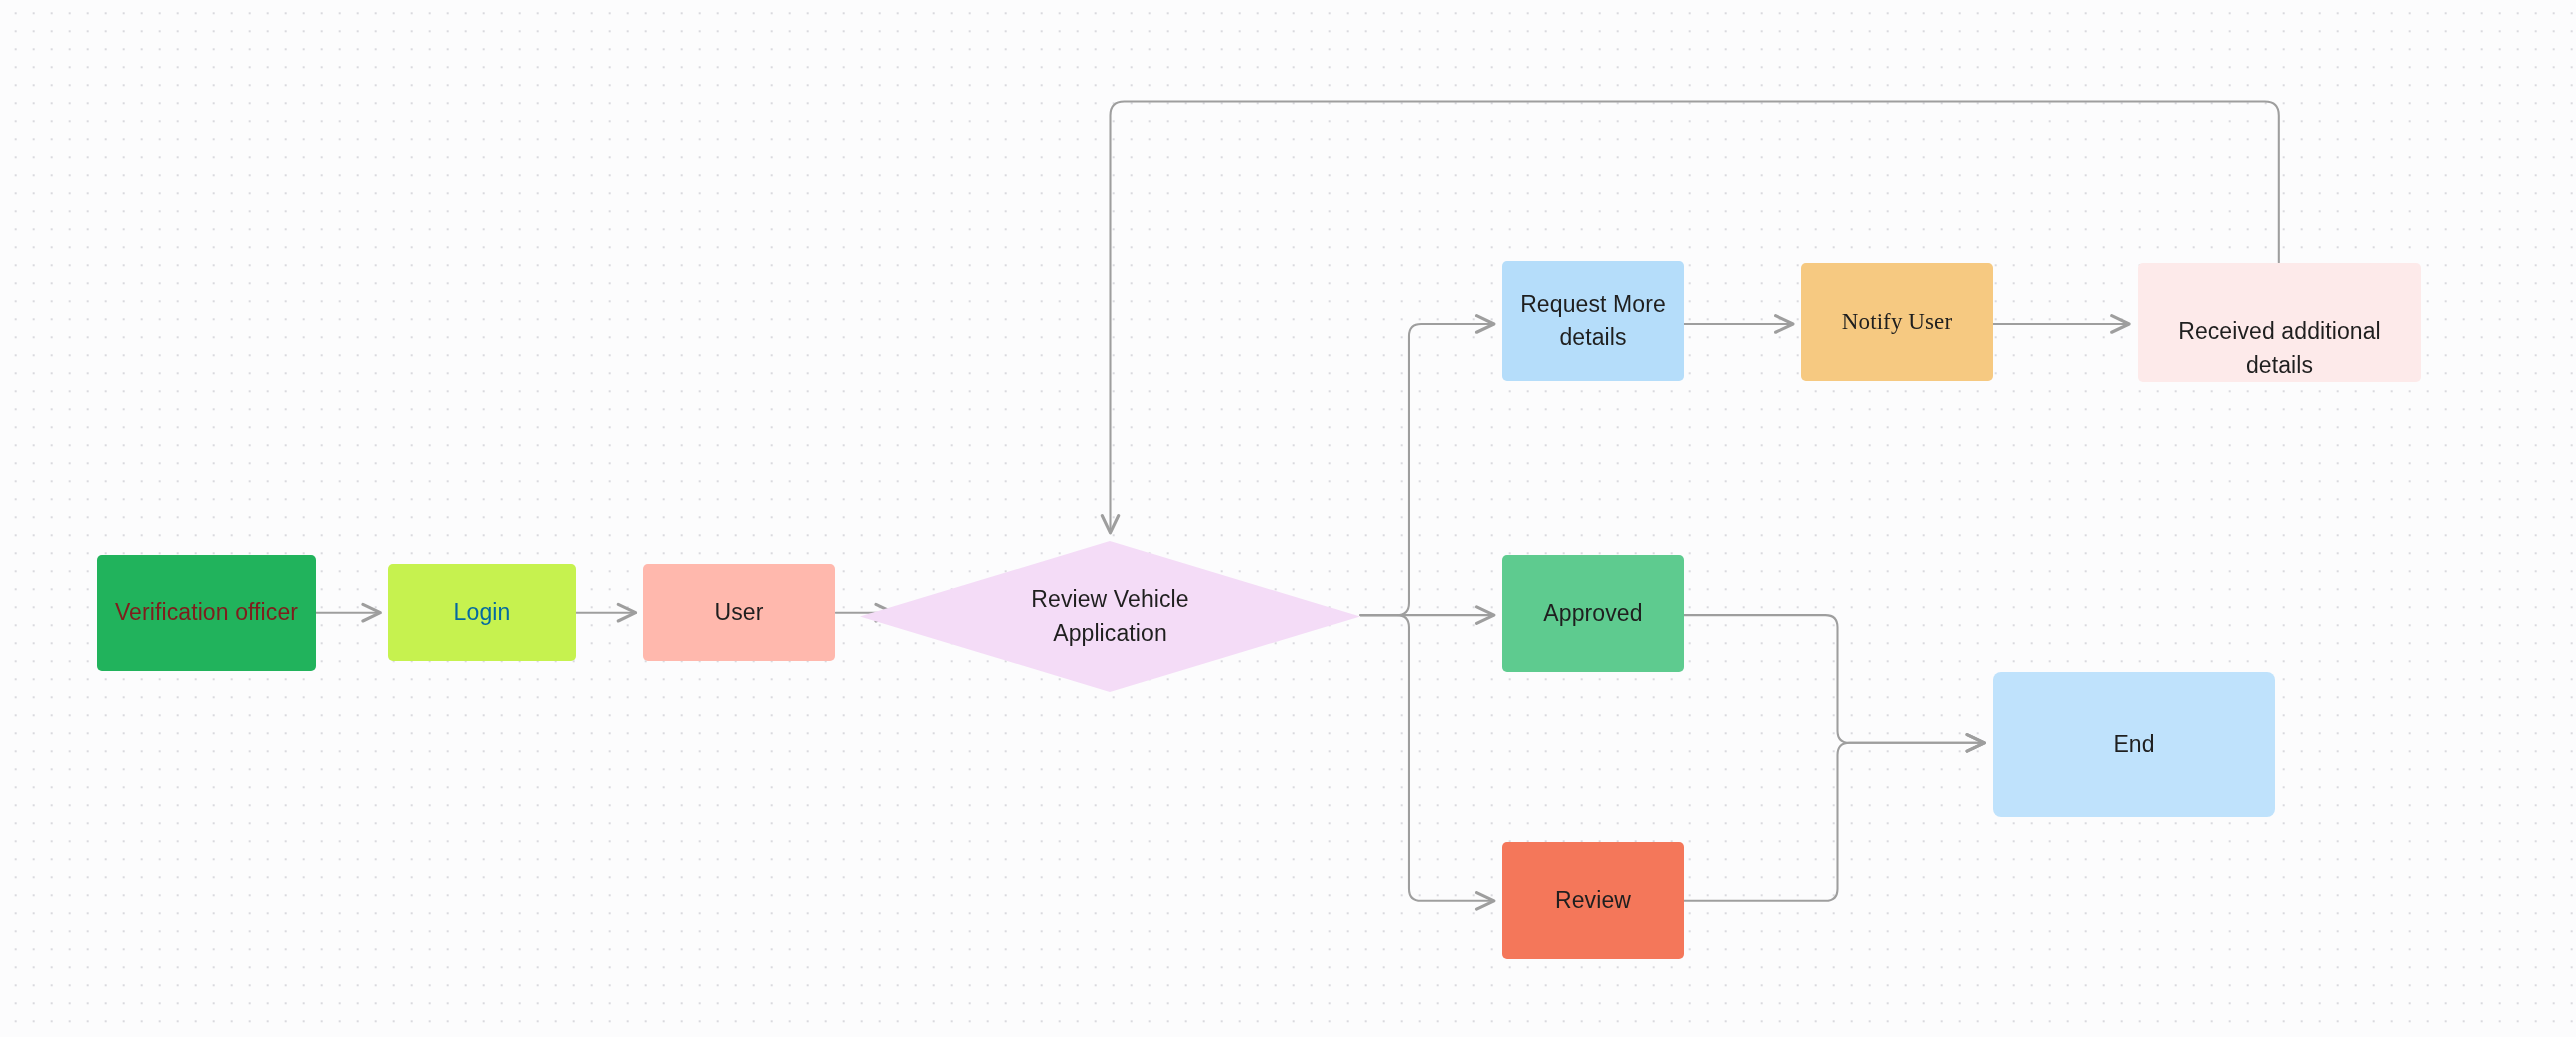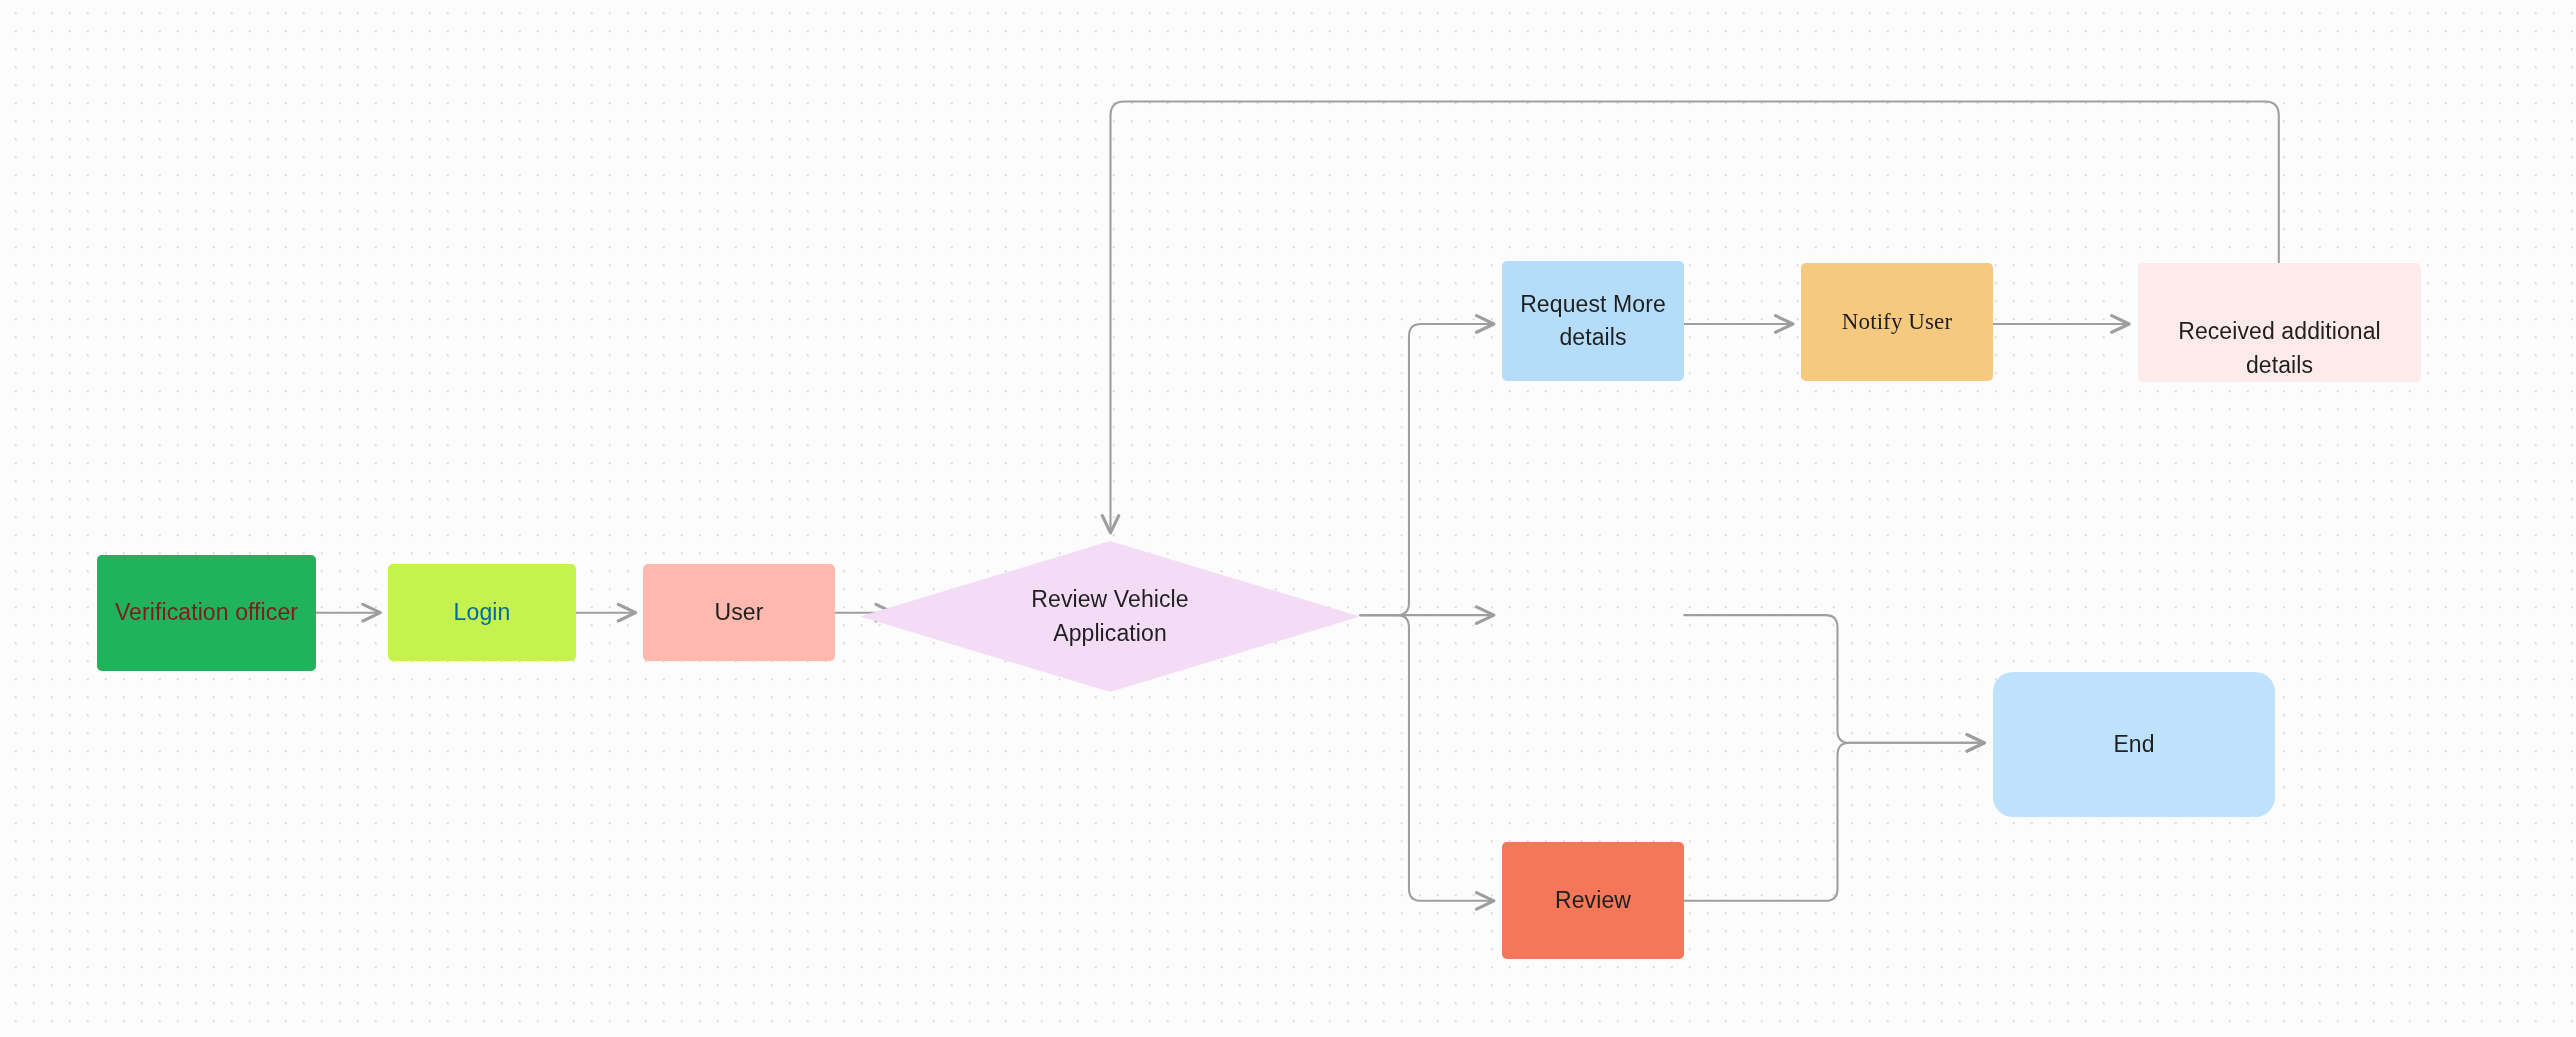--- a/index.html
+++ b/index.html
@@ -37,21 +37,21 @@
     letter-spacing: 0.1px;
   }
   .node-label {
     display: block;
     width: 100%;
     padding: 0 7.3px;
     box-sizing: border-box;
     white-space: pre-line;
   }
   .shape-rect       { border-radius: 4.9px; }
-  .shape-round-rect { border-radius: 20px; }
+  .shape-round-rect { border-radius: 8px; }
   .shape-diamond {
     background: transparent !important;
     border-radius: 0;
   }
   .diamond-fill {
     position: absolute;
     left: 0; top: 0;
     width: 100%; height: 100%;
     clip-path: polygon(50% 0%, 100% 50%, 50% 100%, 0% 50%);
   }
@@ -130,20 +130,23 @@
 
   <div class="node shape-rect" style="left: 1801px; top: 263px; width: 192px; height: 118px; font-size: 23px; color: rgb(31, 31, 31); background: rgb(246, 201, 129); font-family: Liberation Serif, serif;">
     <span class="node-label">Notify User</span>
   </div>
 
   <div class="node shape-rect" style="left: 2138px; top: 263px; width: 283px; height: 119px; font-size: 23px; color: rgb(31, 31, 31); background: rgb(253, 234, 234); align-items: flex-end;">
     <span class="node-label">Received additional
 details</span>
   </div>
 
+  <div class="node shape-rect" style="left: 1502px; top: 555px; width: 182px; height: 117px; font-size: 23px; color: rgb(31, 31, 31); background: rgb(94, 203, 143);">
+    <span class="node-label">Approved</span>
+  </div>
 
   <div class="node shape-rect" style="left: 1502px; top: 842px; width: 182px; height: 117px; font-size: 23px; color: rgb(31, 31, 31); background: rgb(244, 119, 90);">
     <span class="node-label">Review</span>
   </div>
 
   <div class="node shape-round-rect" style="left: 1993px; top: 672px; width: 282px; height: 145px; font-size: 23px; color: rgb(31, 31, 31); background: rgb(191, 226, 252);">
     <span class="node-label">End</span>
   </div>
 
 </div>

